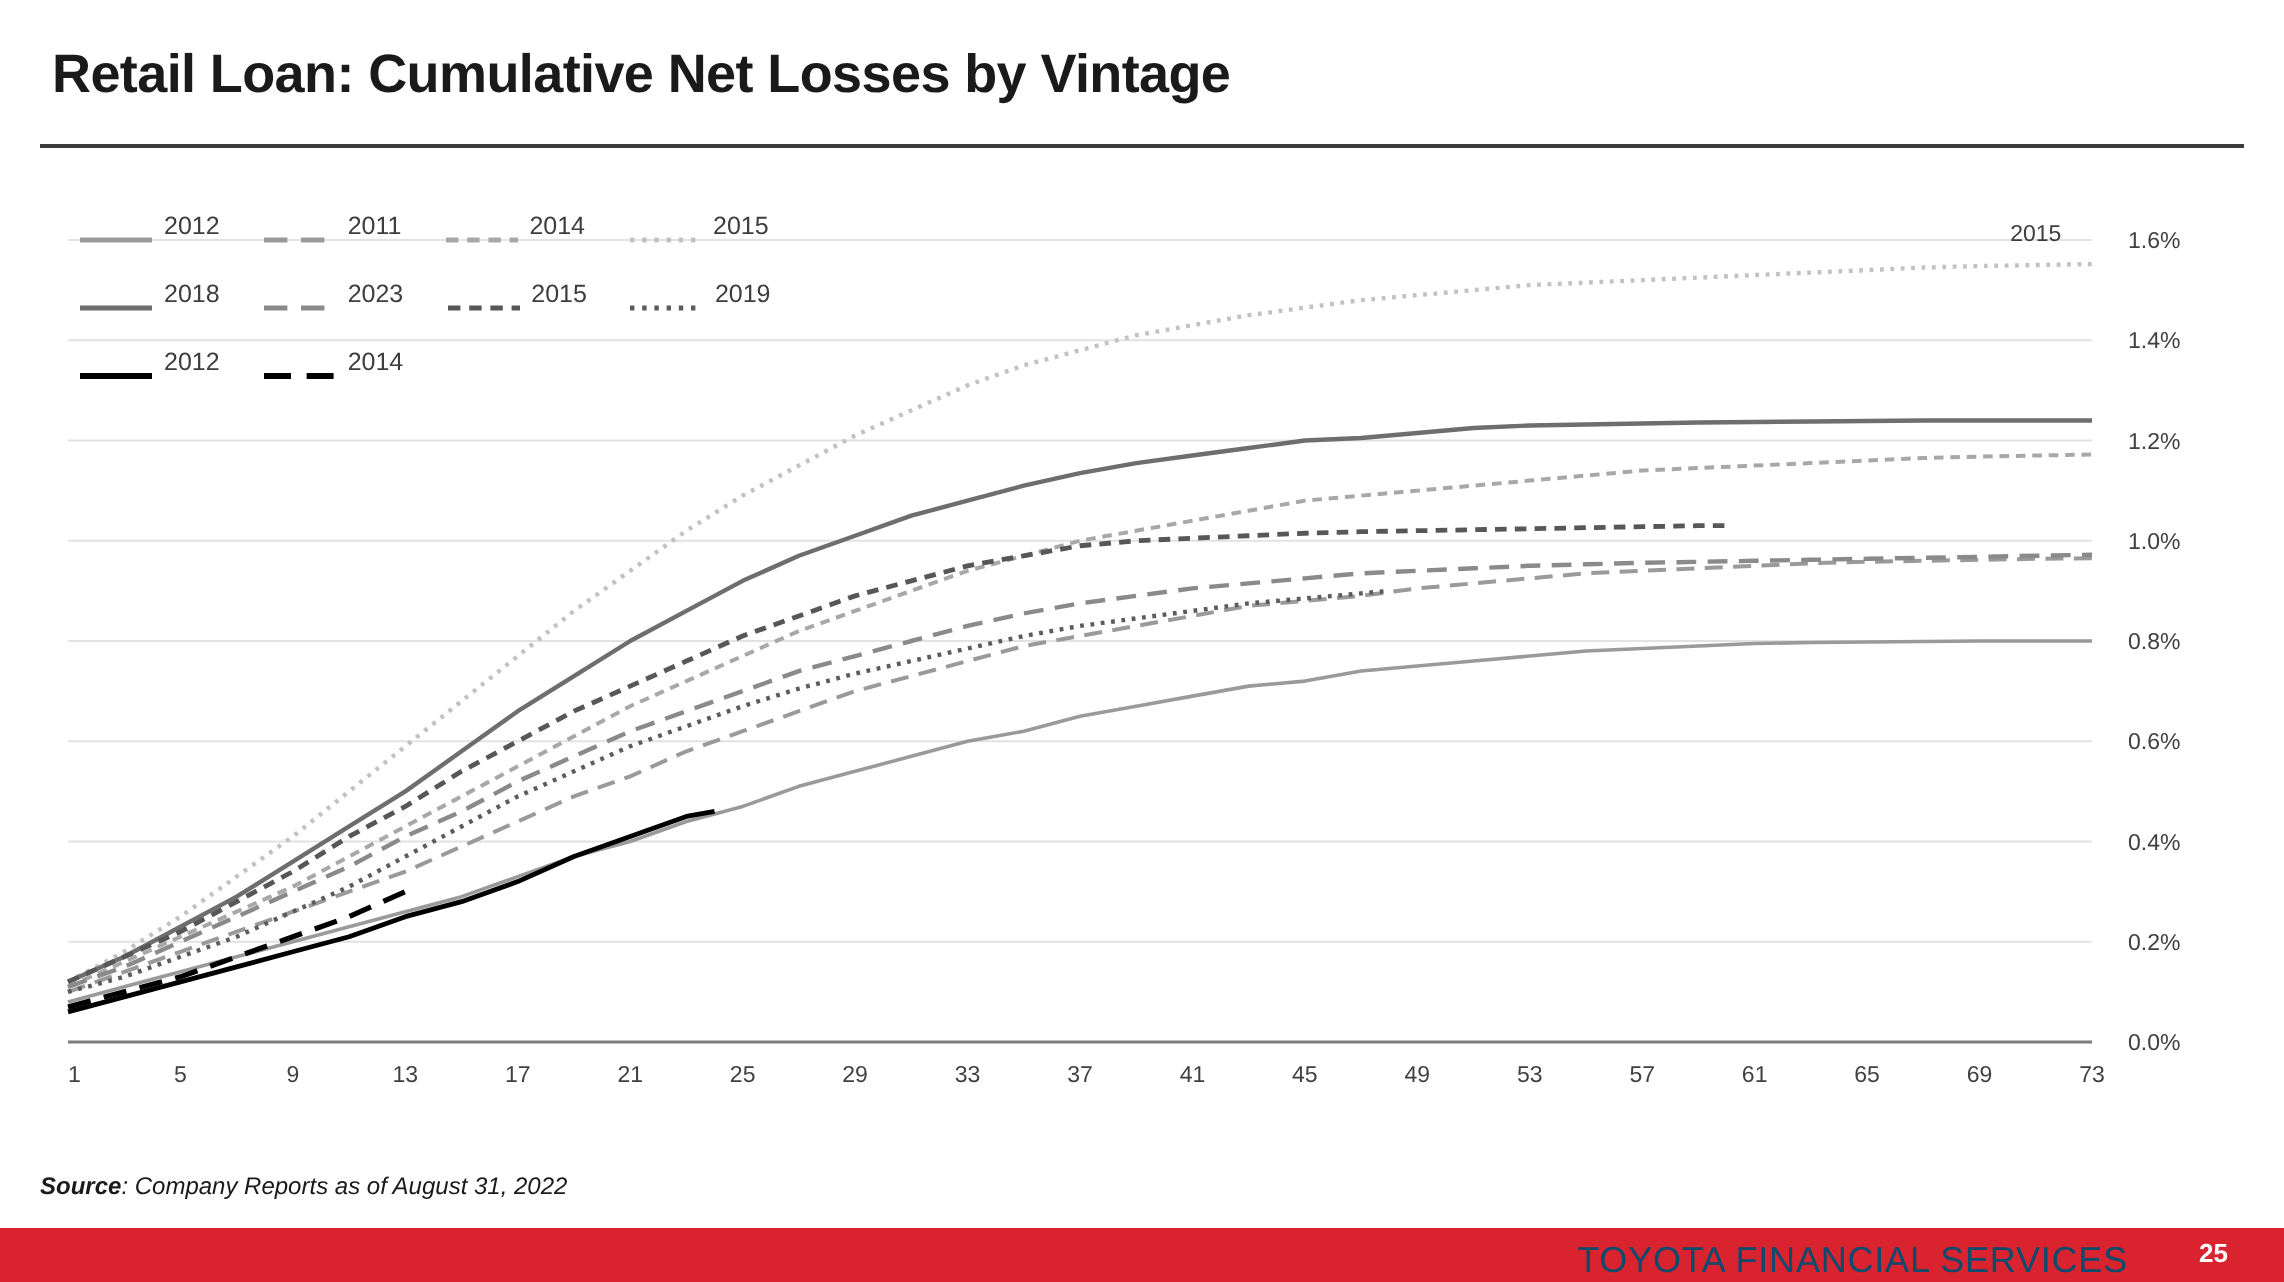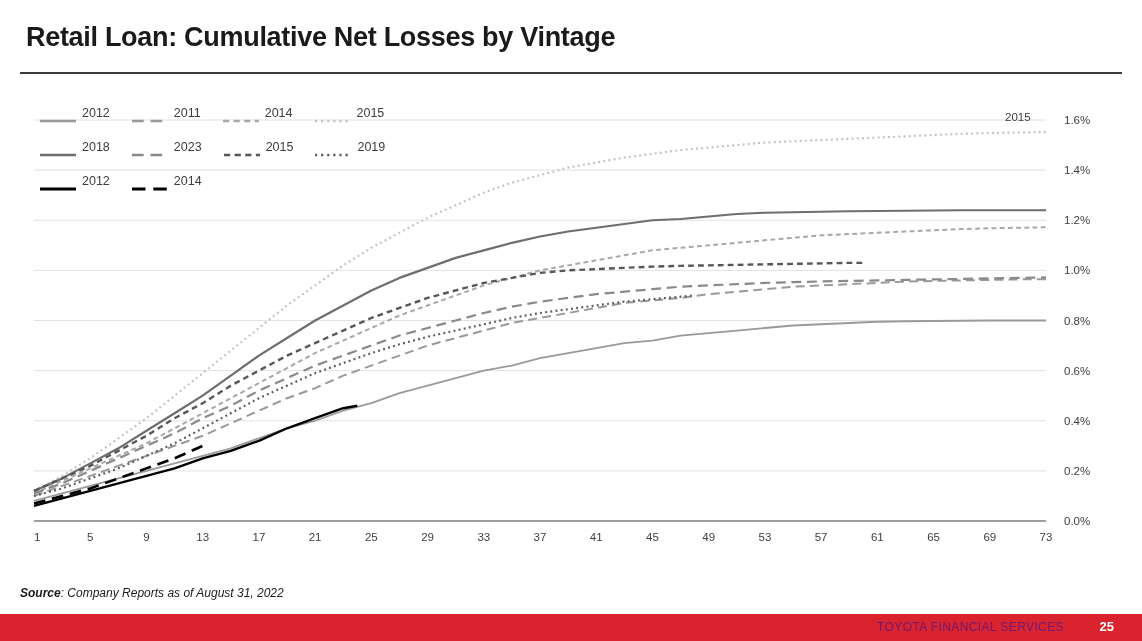--- a/index.html
+++ b/index.html
@@ -36,21 +36,21 @@
     font-size:12px;color:#1a1a1a;font-style:italic;
   }
   .source b{font-style:italic;font-weight:bold;margin-top:36px;}
 
   .footer-bar{
     position:absolute;left:0;top:614px;width:1142px;height:27px;
     background:#d9232e;
   }
   .footer-text{
     position:absolute;right:78px;top:620px;
-    font-size:12px;color:#701a75;letter-spacing:0.4px;
+    font-size:18px;color:#0c4a6e;letter-spacing:0.4px;
   }
   .footer-page{
     position:absolute;right:28px;top:619px;
     font-size:13px;color:#ffffff;font-weight:bold;
   }
 
   .axis-text{font-family:"Liberation Sans",sans-serif;font-size:11.5px;fill:#404040;}
   .axis-text-y{font-family:"Liberation Sans",sans-serif;font-size:11.5px;fill:#404040;}
   .series-label{font-family:"Liberation Sans",sans-serif;font-size:11.5px;fill:#3d3d3d;}
 </style>

